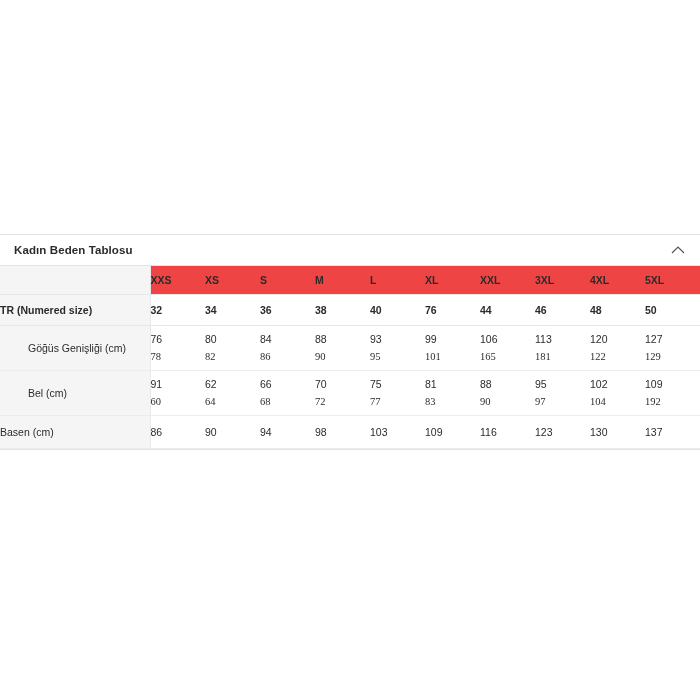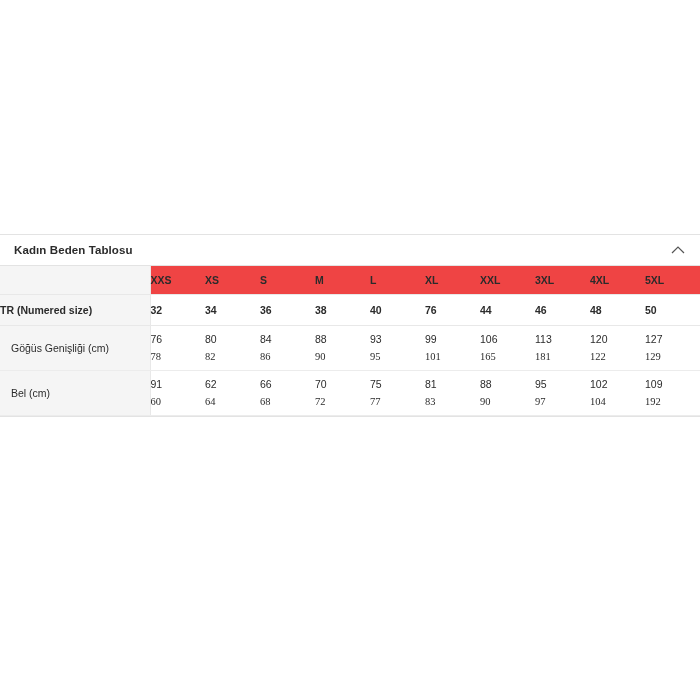--- a/index.html
+++ b/index.html
@@ -100,21 +100,21 @@
     font-size: 10.5px;
     font-weight: normal;
     color: #2b2b2b;
     border-bottom: 1px solid #ececec;
     background: #ffffff;
     line-height: 15px;
     padding: 6px 0;
   }
   .row-data td.label-cell {
     text-align: left;
-    padding-left: 11px;
+    padding-left: 28px;
     background: #f5f5f5;
     border-right: 1px solid #e8e8e8;
     vertical-align: middle;
   }
   .row-data.single td {
     padding: 8px 0;
     line-height: 16px;
   }
   .cellline { display: block; }
   .cellline + .cellline { margin-top: 2px; font-family: Liberation Serif, serif; }
@@ -266,20 +266,33 @@
           <td>
             <span class="cellline">102</span>
             <span class="cellline">104</span>
           </td>
           <td>
             <span class="cellline">109</span>
             <span class="cellline">192</span>
           </td>
         </tr>
 
+        <tr class="row-data single">
+          <td class="label-cell">Basen (cm)</td>
+          <td>86</td>
+          <td>90</td>
+          <td>94</td>
+          <td>98</td>
+          <td>103</td>
+          <td>109</td>
+          <td>116</td>
+          <td>123</td>
+          <td>130</td>
+          <td>137</td>
+        </tr>
 
 
       </tbody>
     </table>
 
     <div class="panel-bottom-shadow"></div>
   </div>
 
 </div>
 

